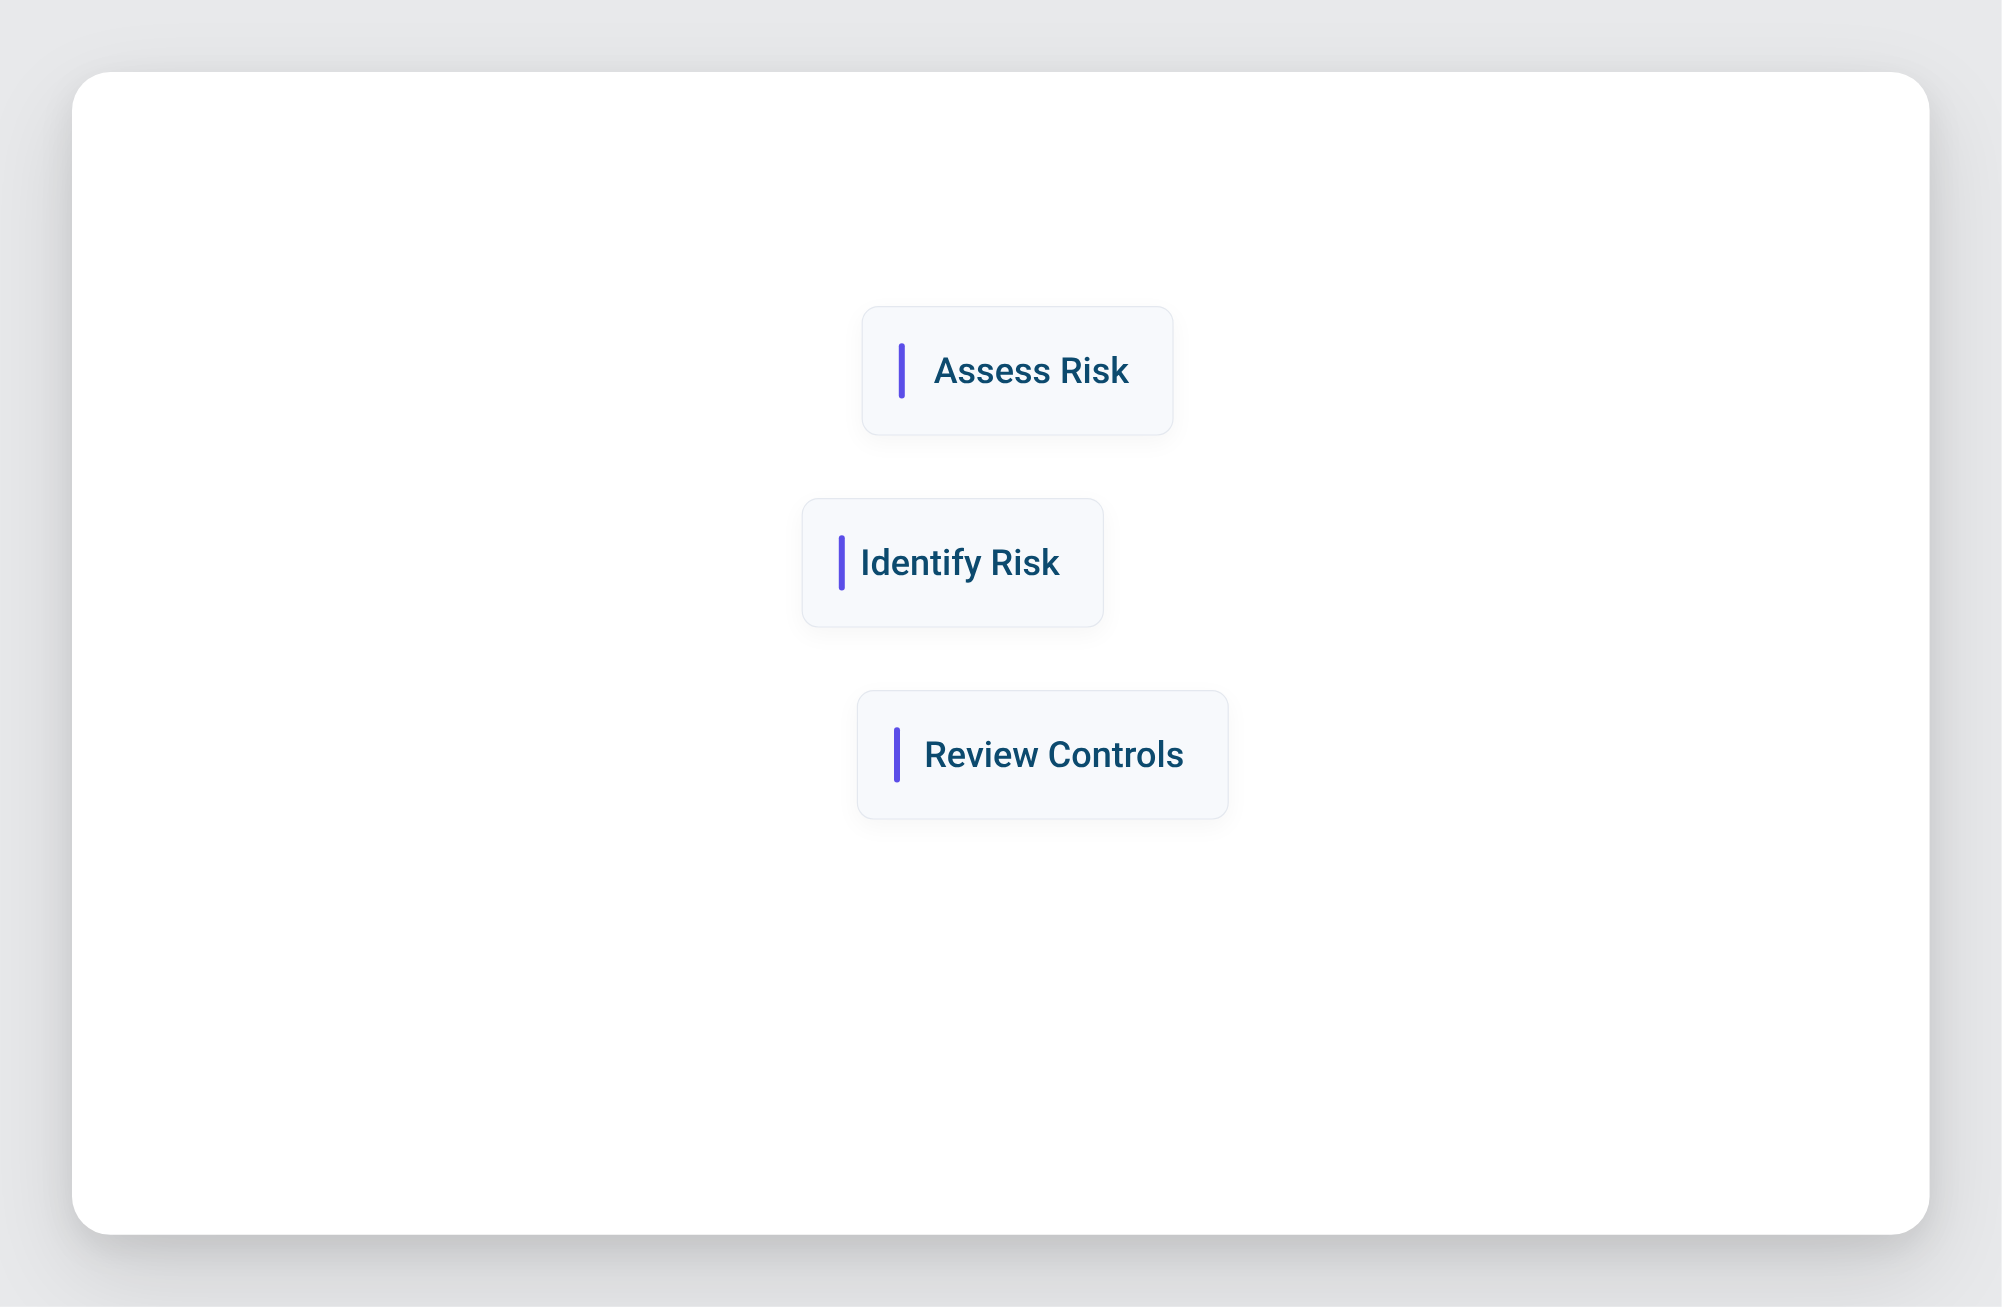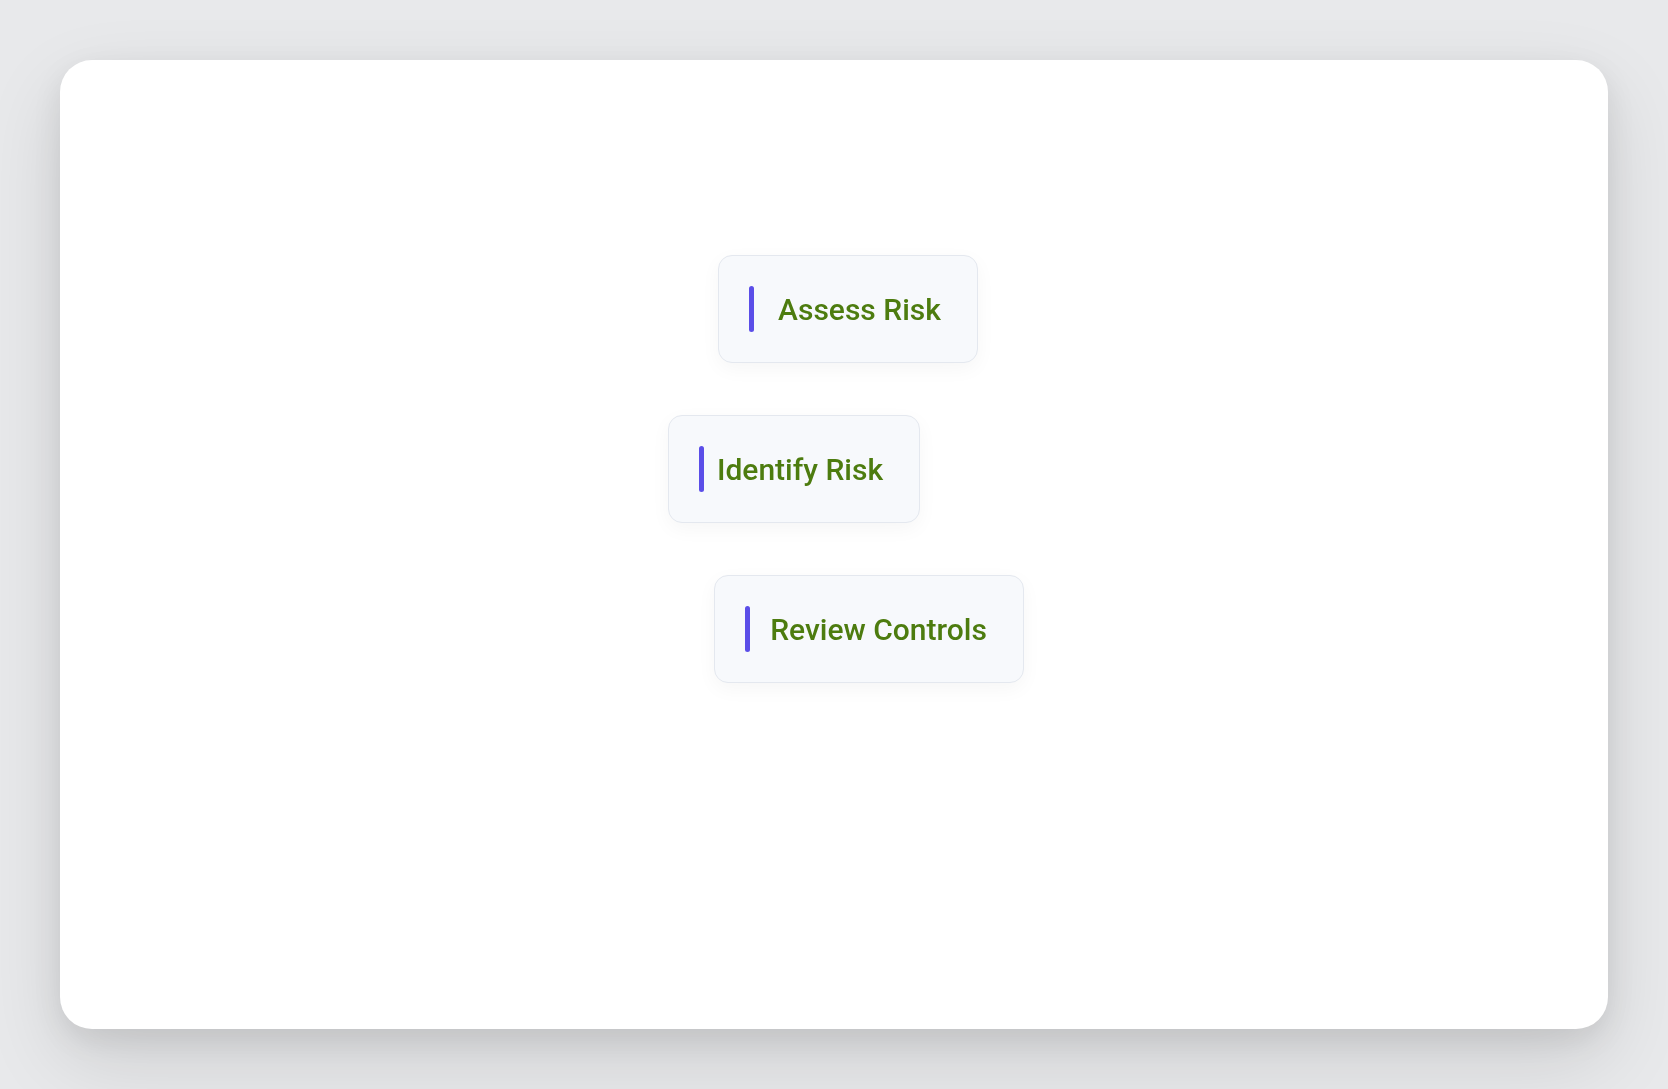--- a/index.html
+++ b/index.html
@@ -56,21 +56,21 @@
       width: 5px;
       height: 46px;
       background: #5b4ee8;
       border-radius: 3px;
       flex-shrink: 0;
     }
     
     .step-label {
       font-size: 30px;
       font-weight: 500;
-      color: #4d7c0f;
+      color: #0c4a6e;
       white-space: nowrap;
     }
     
     .step-item:nth-child(1) {
       transform: translateX(14px);
     }
     
     .step-item:nth-child(2) {
       transform: translateX(-40px);
       gap: 13px;

